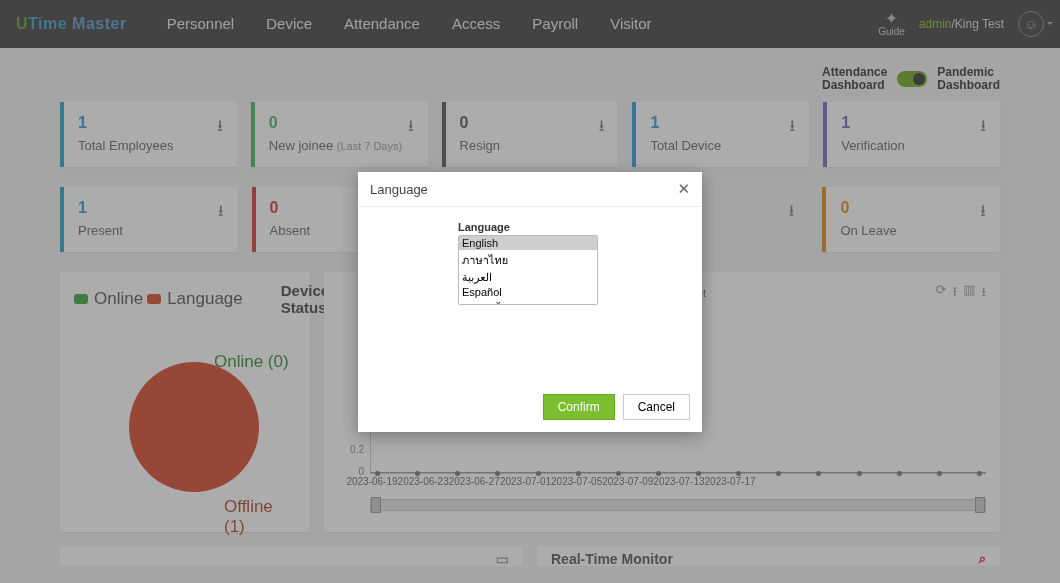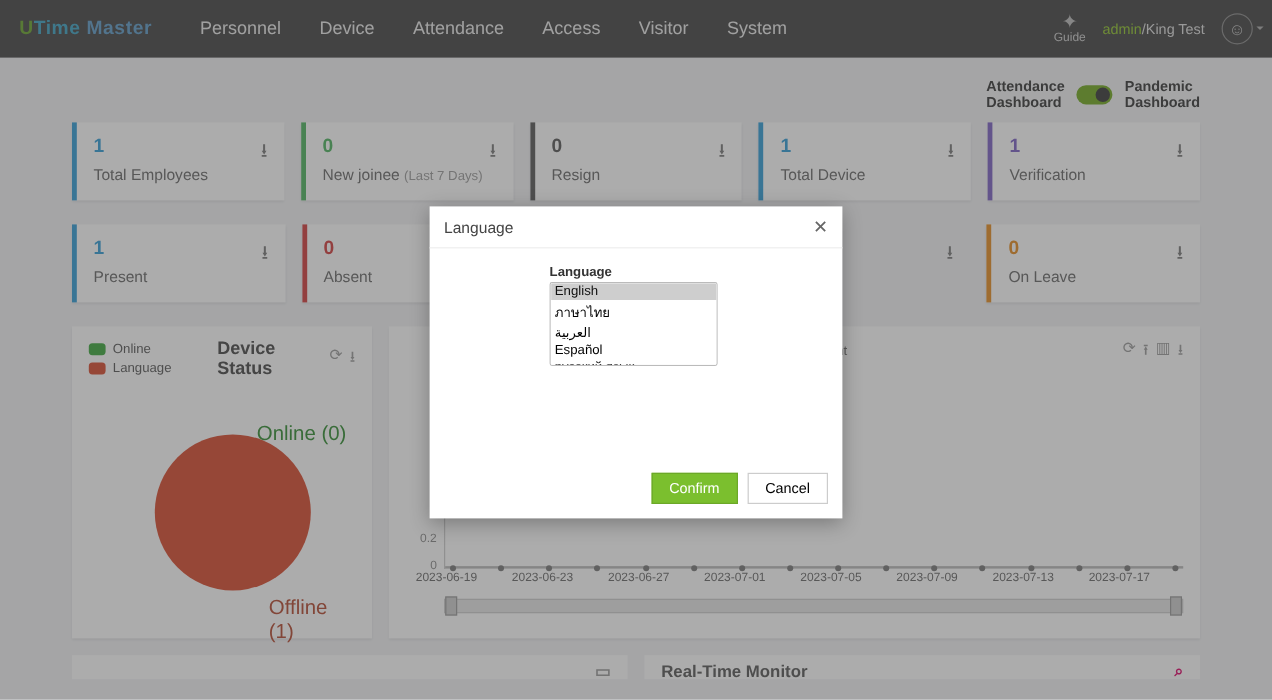--- a/index.html
+++ b/index.html
@@ -70,21 +70,21 @@
   .c5{border-left-color:#7a5fc4;} .c5 .card-val{color:#7a5fc4;}
   .c6{border-left-color:#2e9bd6;} .c6 .card-val{color:#2e9bd6;}
   .c7{border-left-color:#d13a3a;} .c7 .card-val{color:#d13a3a;}
   .c8{border-left-color:#e58a1e;} .c8 .card-val{color:#e58a1e;}
 
   .panels-row{display:flex;gap:14px;}
   .panel{background:#fff;box-shadow:0 1px 2px rgba(0,0,0,.08);padding:10px 14px;}
   .panel.device{width:250px;}
   .panel.monthly{flex:1;}
   .panel-head{display:flex;align-items:center;justify-content:space-between;margin-bottom:6px;}
-  .legend{font-size:11px;display:flex;flex-direction:column;gap:4px;color:#555;}
+  .legend{font-size:17px;display:flex;flex-direction:row;gap:4px;color:#555;}
   .legend .item{display:flex;align-items:center;gap:6px;}
   .swatch{width:14px;height:10px;border-radius:3px;display:inline-block;}
   .sw-online{background:#3aa63a;}
   .sw-offline{background:#d8472b;}
   .panel-title{font-weight:bold;color:#444;font-size:15px;margin-left:38px;}
   .panel-icons{color:#999;font-size:13px;display:flex;gap:6px;cursor:pointer;}
 
   .donut-wrap{position:relative;height:200px;}
   .donut{position:absolute;left:55px;top:40px;width:130px;height:130px;border-radius:50%;background:#d8472b;}
   .donut-label{position:absolute;font-size:17px;}
@@ -97,21 +97,21 @@
   .ml-p{background:#3aa63a;} .ml-p::after{background:#3aa63a;}
   .ml-a{background:#d8472b;} .ml-a::after{background:#d8472b;}
 
   .chart-area{position:relative;height:180px;margin-top:10px;}
   .yaxis{position:absolute;left:0;top:0;height:160px;width:30px;}
   .ylab{position:absolute;right:4px;font-size:10px;color:#888;}
   .plot{position:absolute;left:32px;right:0;top:0;height:160px;border-left:1px solid #ccc;border-bottom:1px solid #ccc;}
   .plot-line{position:absolute;left:0;right:0;bottom:0;height:1px;background:#999;}
   .plot-dots{position:absolute;left:0;right:0;bottom:-3px;display:flex;justify-content:space-between;padding:0 4px;}
   .plot-dots span{width:5px;height:5px;border-radius:50%;background:#777;}
-  .xaxis{position:absolute;left:32px;right:0;top:162px;display:flex;justify-content:space-between;font-size:10px;color:#666;padding:0 2px;}
+  .xaxis{position:absolute;left:32px;right:0;top:162px;display:flex;font-size:10px;color:#666;padding:0 2px;}
   .xaxis span{transform:translateX(-50%);white-space:nowrap;}
   .scrub{position:absolute;left:32px;right:0;top:185px;height:12px;background:#e6e6e6;border:1px solid #ccc;}
   .scrub-handle{width:10px;height:16px;background:#ccc;border:1px solid #999;position:absolute;top:-3px;}
   .sh-l{left:0;} .sh-r{right:0;}
 
   .rt-row{display:flex;gap:14px;margin-top:14px;}
   .rt-panel{background:#fff;flex:1;height:20px;padding:6px 14px 0 14px;display:flex;align-items:center;justify-content:space-between;font-size:14px;font-weight:bold;color:#555;}
 
   
   .overlay{position:absolute;inset:0;background:rgba(70,70,70,.45);}
@@ -139,22 +139,22 @@
 
 <div class="topbar">
   <div class="logo">
     <span class="u">U</span><span class="t">Time</span><span> </span><span class="m">Master</span>
   </div>
   <div class="nav">
     <div class="nav-item">Personnel</div>
     <div class="nav-item">Device</div>
     <div class="nav-item">Attendance</div>
     <div class="nav-item">Access</div>
+    <div class="nav-item">Payroll</div>
     <div class="nav-item">Visitor</div>
-    <div class="nav-item">System</div>
   </div>
   <div class="top-right">
     <div class="guide">
       <div class="guide-icon">✦</div>
       <div>Guide</div>
     </div>
     <div class="userlink">
       <span class="admin">admin</span><span>/</span><span>King Test</span>
     </div>
     <div class="avatar-btn">

